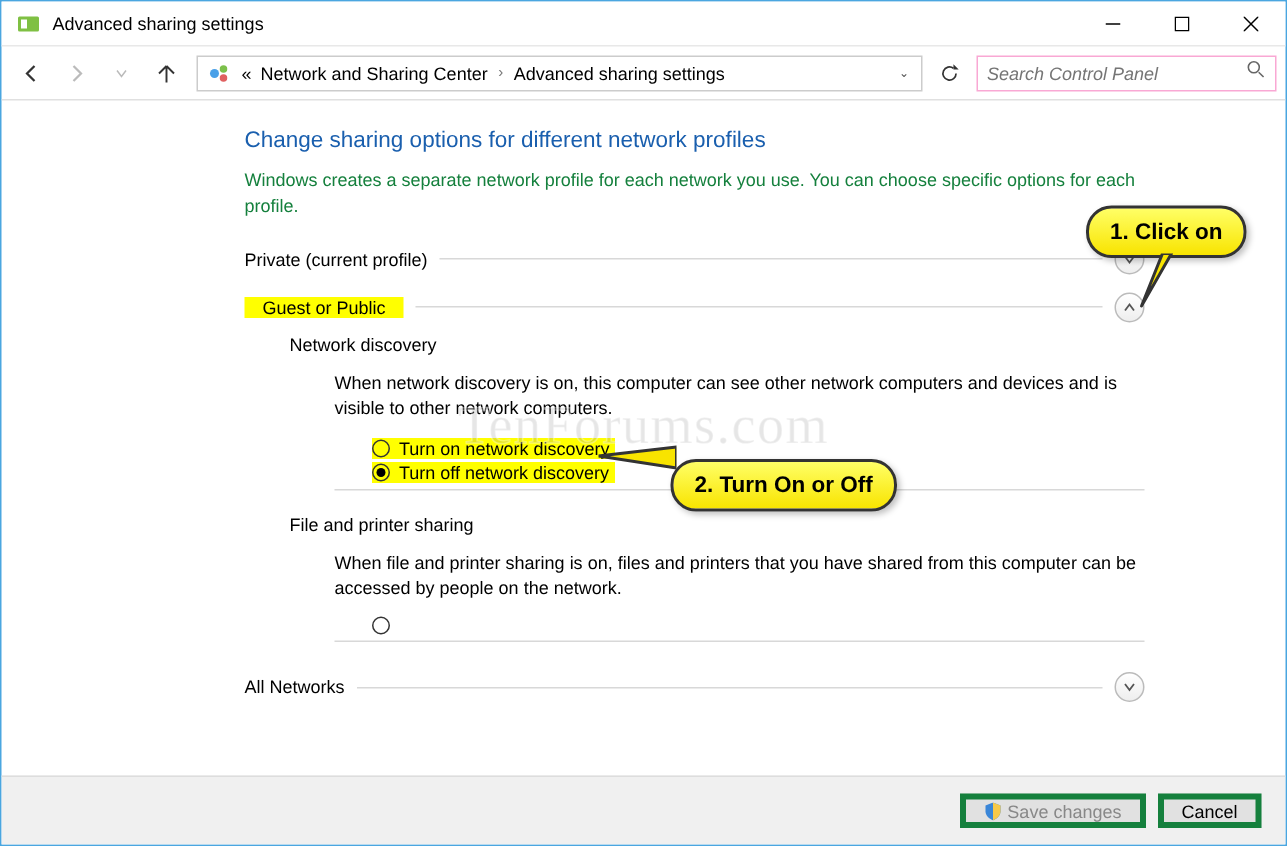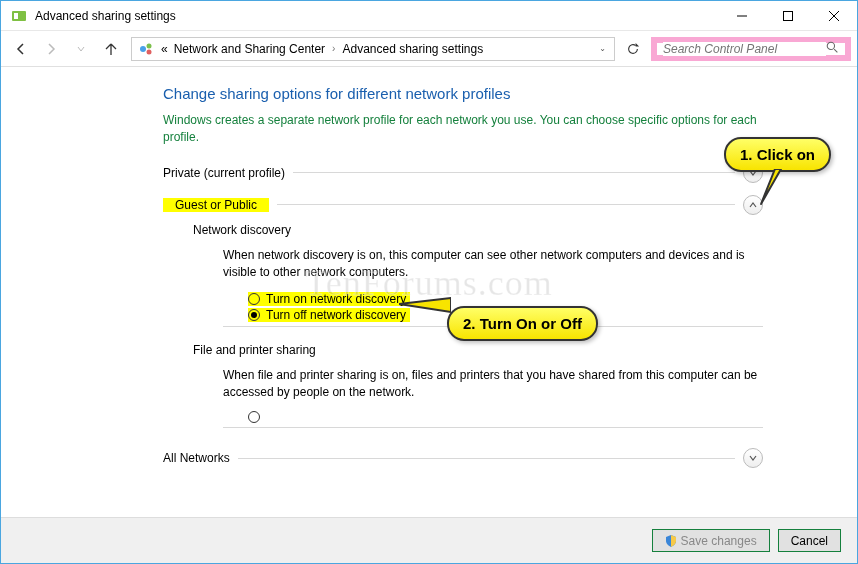--- a/index.html
+++ b/index.html
@@ -14,21 +14,21 @@
 
 .navbar { height: 36px; display: flex; align-items: center; padding: 0 6px; border-bottom: 1px solid #e0e0e0; gap: 2px; }
 .navbtn { width: 28px; height: 28px; display: flex; align-items: center; justify-content: center; color: #555; }
 .navbtn.disabled { color: #bbb; }
 .crumb-box { display: flex; align-items: center; border: 1px solid #ccc; height: 24px; flex: 1; margin: 0 4px; padding: 0 2px; }
 .crumb-box .cp-icon { width: 16px; height: 16px; margin: 0 4px; }
 .crumb { font-size: 12px; padding: 0 3px; color: #000; }
 .crumb-sep { font-size: 10px; color: #777; padding: 0 4px; }
 .crumb-drop { font-size: 8px; color: #555; margin-left: auto; padding: 0 6px; }
 .refresh { width: 24px; height: 24px; display: flex; align-items: center; justify-content: center; }
-.search-box { width: 200px; height: 24px; border: 6px solid #f9a8d4; display: flex; align-items: center; padding: 0 6px; margin-left: 4px; }
+.search-box { width: 200px; height: 24px; border: 1px solid #f9a8d4; display: flex; align-items: center; padding: 0 6px; margin-left: 4px; }
 .search-box input { border: none; outline: none; flex: 1; font-size: 12px; font-style: italic; color: #888; }
 .search-box .sicon { color: #555; }
 
 
 .content { padding: 18px 0 0 0; height: calc(100% - 30px - 36px - 46px); overflow: auto; position: relative; }
 .inner { width: 600px; margin: 0 auto 0 162px; }
 .page-title { color: #1a5fae; font-size: 15px; margin-bottom: 10px; }
 .page-desc { font-size: 12px; color: #15803d; line-height: 1.45; margin-bottom: 16px; }
 
 .profile { margin-bottom: 12px; }
@@ -44,21 +44,21 @@
 .radio-group { padding-left: 55px; }
 .radio-row { display: flex; align-items: center; font-size: 12px; margin: 2px 0; text-align: center; }
 .radio-row .rdot { width: 12px; height: 12px; border: 1px solid #333; border-radius: 50%; margin-right: 6px; display: flex; align-items: center; justify-content: center; }
 .radio-row .rdot.sel::after { content:""; width: 6px; height: 6px; background:#000; border-radius:50%; }
 .radio-row.hl { background: #ffff00; width: fit-content; padding-right: 4px; }
 
 .sub-rule { border-bottom: 1px solid #d8d8d8; margin: 4px 0 0 30px; }
 
 
 .footer { position: absolute; bottom: 0; left: 0; right: 0; height: 46px; background: #f0f0f0; display: flex; align-items: center; justify-content: flex-end; gap: 8px; padding: 0 16px; border-top: 1px solid #ddd; }
-.btn { height: 23px; padding: 0 12px; font-size: 12px; border: 1px solid #15803d; background: #e1e1e1; display: flex; align-items: center; gap: 4px; }
+.btn { height: 23px; padding: 0 12px; font-size: 12px; border: 4px solid #15803d; background: #e1e1e1; display: flex; align-items: center; gap: 4px; }
 .btn.disabled { color: #888; }
 .shield { width: 12px; height: 12px; }
 
 
 .callout { position: absolute; background: linear-gradient(#ffff66,#f8e400); border: 2px solid #333; border-radius: 17px; padding: 7px 14px; font-weight: bold; font-size: 15px; font-family: Arial, sans-serif; box-shadow: 2px 2px 4px rgba(0,0,0,0.25); }
 .callout.c1 { top: 136px; right: 26px; }
 .callout.c2 { top: 285px; left: 446px; margin-top: 20px; }
 .tail { position: absolute; }
 .tail svg { display:block; }
 

